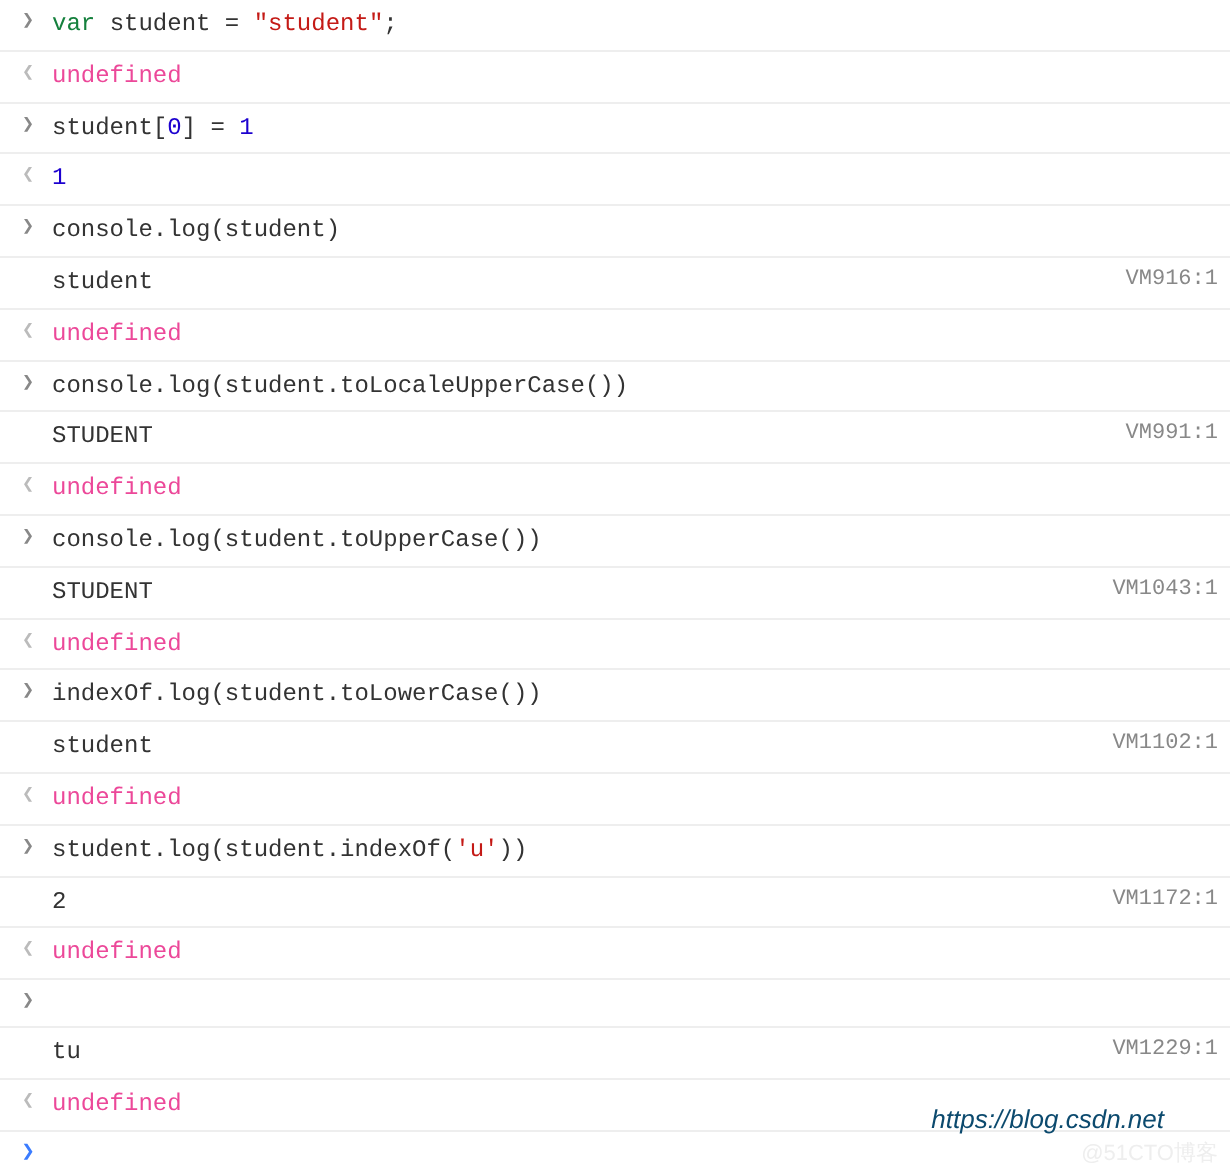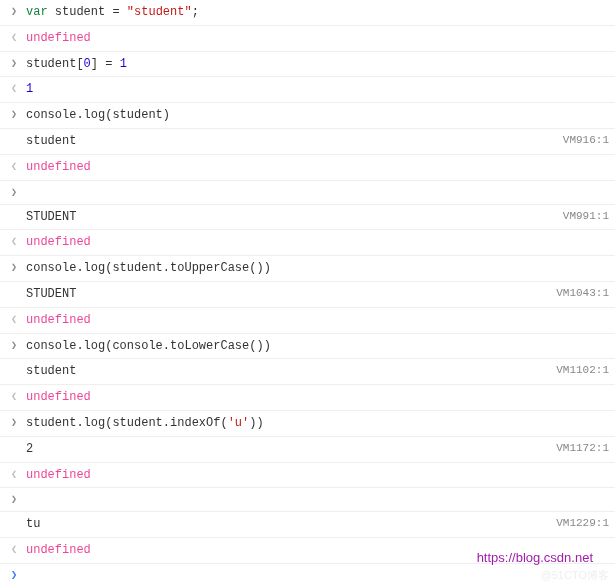--- a/index.html
+++ b/index.html
@@ -43,26 +43,27 @@
     padding-left: 8px;
   }
   .k-var { color: #15803d; }
   .k-ident { color: #333; }
   .k-op { color: #333; }
   .k-str { color: #c41a16; }
   .k-num { color: #1c00cf; }
   .k-undef { color: #ec4899; }
   .watermark1 {
     position: absolute;
-    right: 22px;
+    right: 33px;
     bottom: 20px;
-    color: #a21caf;
+    color: #0c4a6e;
     font-size: 13px;
     font-family: sans-serif;
     pointer-events: none;
+    font-style: italic;
   }
   .watermark2 {
     position: absolute;
     right: 6px;
     bottom: 4px;
     color: #eee;
     font-size: 11px;
     font-family: sans-serif;
     pointer-events: none;
   }
@@ -106,20 +107,21 @@
       <div class="gutter "></div>
       <div class="content"><span>student</span></div>
       <div class="src">VM916:1</div>
     </div>
     <div class="row">
       <div class="gutter out">❮</div>
       <div class="content"><span class="k-undef">undefined</span></div>
     </div>
     <div class="row">
       <div class="gutter in">❯</div>
+      <div class="content"><span><span class="k-ident">console.log(student.toLocaleUpperCase())</span></span></div>
     </div>
     <div class="row">
       <div class="gutter "></div>
       <div class="content"><span>STUDENT</span></div>
       <div class="src">VM991:1</div>
     </div>
     <div class="row">
       <div class="gutter out">❮</div>
       <div class="content"><span class="k-undef">undefined</span></div>
     </div>
@@ -131,21 +133,21 @@
       <div class="gutter "></div>
       <div class="content"><span>STUDENT</span></div>
       <div class="src">VM1043:1</div>
     </div>
     <div class="row">
       <div class="gutter out">❮</div>
       <div class="content"><span class="k-undef">undefined</span></div>
     </div>
     <div class="row">
       <div class="gutter in">❯</div>
-      <div class="content"><span><span class="k-ident">console.log(console.toLowerCase())</span></span></div>
+      <div class="content"><span><span class="k-ident">indexOf.log(student.toLowerCase())</span></span></div>
     </div>
     <div class="row">
       <div class="gutter "></div>
       <div class="content"><span>student</span></div>
       <div class="src">VM1102:1</div>
     </div>
     <div class="row">
       <div class="gutter out">❮</div>
       <div class="content"><span class="k-undef">undefined</span></div>
     </div>

